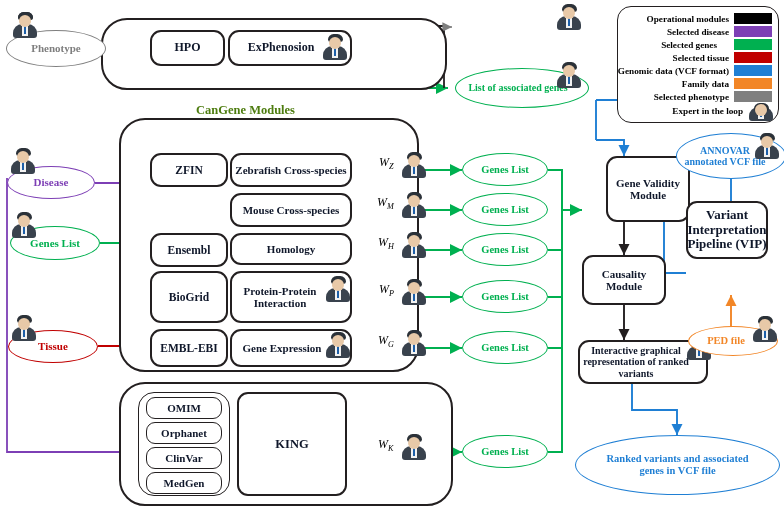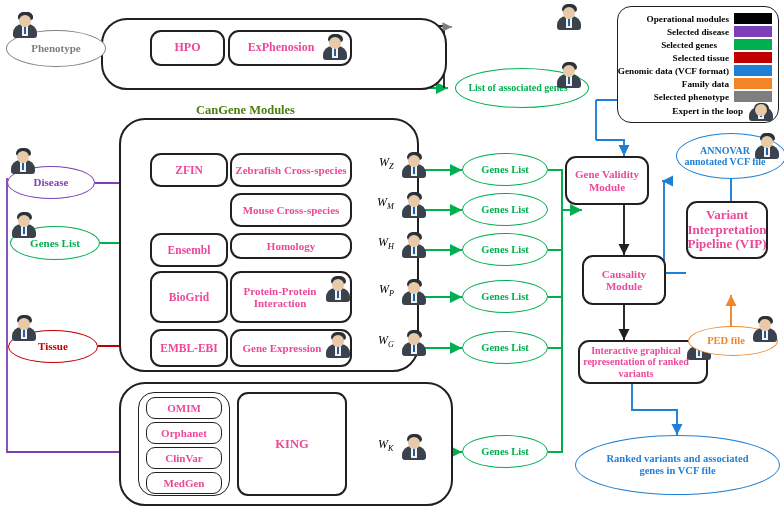--- a/index.html
+++ b/index.html
@@ -2,21 +2,21 @@
 <html><head>
 <meta charset="utf-8">
 <style>
   html,body{margin:0;padding:0;background:#fff;}
   body{width:784px;height:513px;position:relative;
        font-family:"Liberation Serif","DejaVu Serif",serif;}
   #root{position:absolute;left:0;top:0;width:784px;height:513px;overflow:hidden;}
   svg#wires{position:absolute;left:0;top:0;width:784px;height:513px;pointer-events:none;}
 
   .node{position:absolute;box-sizing:border-box;display:flex;align-items:center;
-        justify-content:center;text-align:center;font-weight:bold;color:#ec4899;
+        justify-content:center;text-align:center;font-weight:bold;color:#0f172a;
         line-height:1.12;}
   .rbox{border:2.2px solid #231f20;border-radius:11px;background:#fff;}
   .rbox-thin{border:1.7px solid #231f20;border-radius:9px;background:#fff;}
   .container{position:absolute;box-sizing:border-box;border:2.2px solid #231f20;
              border-radius:26px;background:#fff;}
   .ell{position:absolute;box-sizing:border-box;border-radius:50%;
        display:flex;align-items:center;justify-content:center;text-align:center;
        font-weight:bold;line-height:1.12;background:#fff;}
   .lbl{position:absolute;font-weight:bold;color:#4d7c0f;}
   .wlbl{position:absolute;font-style:italic;font-weight:normal;color:#000;
@@ -249,21 +249,21 @@
       <div class="head" style="top:3px;"></div>
   </div>
   <div class="ell" style="left:462px;top:193px;width:86px;height:33px;border:1.7px solid #00b050;
               color:#00b050;font-size:10.5px;">
     <span>Genes List</span>
   </div>
 
   <div class="node rbox" style="left:150px;top:233px;width:78px;height:34px;font-size:11.5px;">
     <span>Ensembl</span>
   </div>
-  <div class="node rbox" style="left:230px;top:233px;width:122px;height:26px;font-size:11px;">
+  <div class="node rbox" style="left:230px;top:233px;width:122px;height:32px;font-size:11px;">
     <span>Homology</span>
   </div>
   <div class="wlbl" style="left:378px;top:235px;font-size:12px;">
     <span>W</span><sub>H</sub>
   </div>
   <div class="expert" style="left:401px;top:232px;">
     <div class="body"></div>
       <div class="shirt"></div>
       <div class="tie"></div>
     <div class="hair"></div>
@@ -357,21 +357,21 @@
       <div class="shirt"></div>
       <div class="tie"></div>
     <div class="hair"></div>
       <div class="head" style="top:3px;"></div>
   </div>
   <div class="ell" style="left:462px;top:435px;width:86px;height:33px;border:1.7px solid #00b050;
               color:#00b050;font-size:10.5px;">
     <span>Genes List</span>
   </div>
 
-  <div class="node rbox" style="left:565px;top:156px;width:84px;height:49px;font-size:11px;">
+  <div class="node rbox" style="left:606px;top:156px;width:84px;height:66px;font-size:11px;">
     <span>Gene Validity Module</span>
   </div>
 
   <div class="node rbox" style="left:578px;top:340px;width:130px;height:44px;font-size:10px;">
     <span style="padding-right:14px;">Interactive graphical representation of ranked variants</span>
   </div>
 
   <div class="node rbox" style="left:582px;top:255px;width:84px;height:50px;font-size:11px;">
     <span>Causality Module</span>
   </div>

